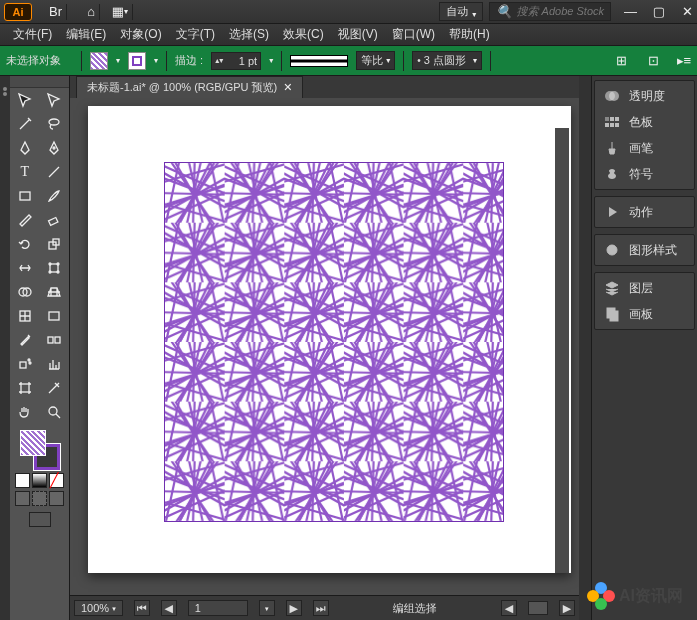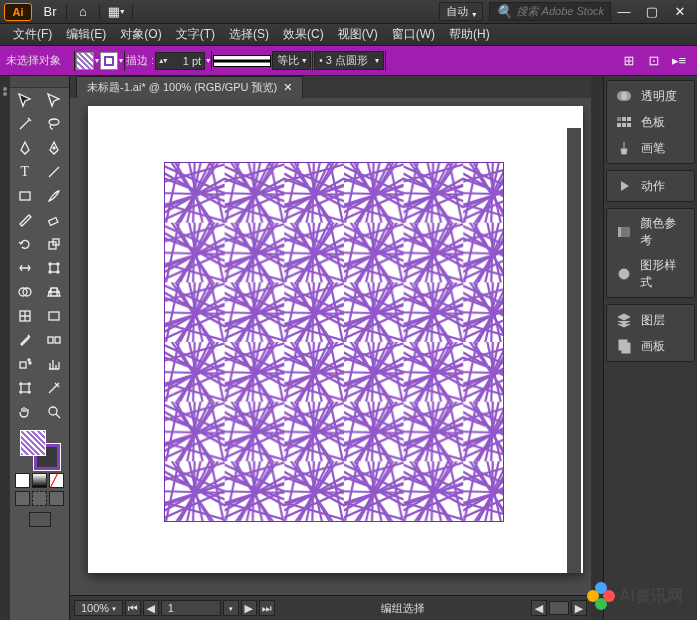--- a/index.html
+++ b/index.html
@@ -1,30 +1,30 @@
 <!DOCTYPE html>
 <html><head>
 <meta charset="utf-8">
 <style>
   * { box-sizing: border-box; margin: 0; padding: 0; font-family: "Microsoft YaHei", Arial, sans-serif; }
   body { width: 697px; height: 620px; background: #4b4b4b; overflow: hidden; color: #ddd; font-size: 11px; position: relative; }
   .titlebar { height: 24px; background: linear-gradient(#3e3e3e,#323232); display:flex; align-items:center; padding:0 4px; border-bottom:1px solid #1a1a1a;}
   .ai-logo { width:28px; height:18px; background:#2a1700; border:1px solid #ff8a00; color:#ff8a00; border-radius:3px; font-weight:bold; display:flex; align-items:center; justify-content:center; font-size:11px; margin-right:6px;}
-  .icon-btn { width:24px; height:20px; display:flex; align-items:center; justify-content:center; cursor:pointer; border-radius:2px; }
+  .icon-btn { width:24px; height:20px; display:flex; align-items:center; justify-content:flex-end; cursor:pointer; border-radius:2px; }
   .glyph { font-size:13px; color:#eee; line-height:1;}
   .sep { width:1px; height:16px; background:#222; margin:0 4px;}
   .auto-dd { border:1px solid #222; background:#383838; padding:1px 6px; display:flex; align-items:flex-end; gap:4px;}
   .searchbox { border:1px solid #222; background:#2d2d2d; color:#777; padding:1px 6px; display:flex; align-items:center; gap:4px; margin-left:6px; font-style:italic;}
   .winctrls { margin-left:auto; display:flex; gap:2px;}
   .winctrls .icon-btn { width:26px; }
   
   .menubar { height:22px; background:linear-gradient(#3a3a3a,#2f2f2f); display:flex; align-items:center; padding:0 6px; border-bottom:1px solid #1a1a1a; gap:0;}
   .menubar span { padding:2px 7px; cursor:pointer; font-size:12px;}
   
-  .optbar { height:30px; background:#a21caf; border-bottom:1px solid #1a1a1a; display:flex; align-items:center; padding:0 6px; gap:1px; font-size:11px;}
+  .optbar { height:30px; background:#15803d; border-bottom:1px solid #1a1a1a; display:flex; align-items:center; padding:0 6px; gap:8px; font-size:11px;}
   .swatch { width:18px; height:18px; border:1px solid #888;}
   .sw-fill{ background: repeating-linear-gradient(45deg,#a070d0,#a070d0 2px,#fff 2px,#fff 4px);}
   .sw-stroke{ background:#fff; position:relative;} .sw-stroke::after{content:"";position:absolute;inset:3px;border:2px solid #8040c0;}
   .num-input{ background:#333; border:1px solid #222; color:#ddd; width:50px; height:18px; display:flex; align-items:center; padding:0 3px; justify-content:space-between;}
   .stroke-preview{ width:58px; height:12px; background:#fff; border:1px solid #000; position:relative;} .stroke-preview::after{content:"";position:absolute;left:0;right:0;top:50%;height:3px;background:#000;transform:translateY(-50%);}
   .sel{ background:#333; border:1px solid #222; padding:1px 4px; display:flex; align-items:center; gap:3px;}
   .vbar { width:1px; height:20px; background:#222;}
   
   .workspace { position:absolute; top:76px; bottom:0; left:0; right:0; display:flex; }
   .dock { width:10px; background:#323232; display:flex; flex-direction:column; align-items:center; gap:1px;}
@@ -42,27 +42,27 @@
   .fsw.stroke{ bottom:0;right:0; background:#383838; border:3px solid #8040c0; outline:1px solid #fff;}
   .mini-row{ display:flex; gap:2px; margin-top:3px;}
   .mini{ width:15px;height:15px; border:1px solid #222;}
   
   .main { flex:1; background:#4b4b4b; display:flex; flex-direction:column; position: relative;}
   .tab-strip{ height:22px; background:#383838; display:flex; align-items:flex-end; padding-left:6px;}
   .doc-tab{ background:#4b4b4b; padding:3px 10px; display:flex; align-items:center; gap:6px; font-size:11px; border:1px solid #222; border-bottom:none;}
   .canvas-host{ flex:1; background:#4b4b4b; position:relative; overflow:hidden; }
   .canvas-pad{ position:absolute; left:18px; top:8px; right:8px; bottom:22px; background:#fff; box-shadow:0 4px 10px rgba(0,0,0,0.5);}
   .artboard{ position:absolute; left:76px; top:56px; width:340px; height:360px; border:1px solid #7030b0;}
-  .statusbar{ height:20px; background:#383838; display:flex; align-items:center; padding:12px 4px; gap:2px; font-size:11px; border-top:1px solid #1a1a1a;}
+  .statusbar{ height:20px; background:#383838; display:flex; align-items:center; padding:12px 4px; gap:11px; font-size:11px; border-top:1px solid #1a1a1a;}
   .sb-box{ background:#444; border:1px solid #222; padding:0 6px; height:16px; display:flex; align-items:center;}
   .sb-btn{ width:16px;height:16px; display:flex;align-items:center;justify-content:center;background:#444;border:1px solid #222;}
   .sb-label{ flex:1; text-align:center;}
   
   .right-dock { width:12px; background:#323232;}
-  .panels { width:94px; background:#383838; border-left:1px solid #1a1a1a; padding:4px 0; display:flex; flex-direction:column; gap:6px;}
+  .panels { width:106px; background:#383838; border-left:1px solid #1a1a1a; padding:4px 0; display:flex; flex-direction:column; gap:6px;}
   .panel-group{ background:#424242; border:1px solid #222; border-radius:2px; margin:0 2px; padding:2px 0;}
   .panel-item{ display:flex; align-items:center; gap:8px; padding:4px 8px; cursor:pointer; font-size:12px;}
   .panel-icon{ width:18px; height:18px; display:flex; align-items:center; justify-content:center;}
   .panel-icon svg{ width:16px;height:16px; fill:#bbb;}
   .vscroll{ position:absolute; right:10px; top:30px; bottom:22px; width:14px; background:#4a4a4a;}
   
   .watermark { position:absolute; right:14px; bottom:10px; display:flex; align-items:center; gap:4px; font-size:16px; font-weight:bold; color:#444; z-index:10;}
   .wm-ic{ width:28px;height:28px; position:relative;}
   .petal{ position:absolute; width:12px;height:12px; border-radius:50%;}
 </style>
@@ -420,41 +420,40 @@
           <span>色板</span>
         </div>
       <div class="panel-item">
           <div class="panel-icon">
             <svg viewBox="0 0 16 16" stroke="#bbb" fill="none">
               <path d="M8 2v7m-3 0h6l-1 5h-4z"></path>
             </svg>
           </div>
           <span>画笔</span>
         </div>
+      <div class="panel-item">
+          <div class="panel-icon">
+            <svg viewBox="0 0 16 16">
+              <path d="M8 3c-2 0-3 1-3 2s1 1 1 2-2 1-2 3 2 3 4 3 4-1 4-3-2-2-2-3 1-1 1-2-1-2-3-2z"></path>
+            </svg>
+          </div>
+          <span>符号</span>
+        </div>
     </div>
     <div class="panel-group">
       <div class="panel-item">
           <div class="panel-icon">
             <svg viewBox="0 0 16 16">
               <path d="M5 3v10l8-5z"></path>
             </svg>
           </div>
           <span>动作</span>
         </div>
     </div>
     <div class="panel-group">
-      <div class="panel-item">
-          <div class="panel-icon">
-            <svg viewBox="0 0 16 16">
-              <rect x="2" y="3" width="12" height="10" fill="#777"></rect>
-              <rect x="2" y="3" width="3" height="10" fill="#aaa"></rect>
-            </svg>
-          </div>
-          <span>颜色参考</span>
-        </div>
       <div class="panel-item">
           <div class="panel-icon">
             <svg viewBox="0 0 16 16" fill="none" stroke="#bbb">
               <circle cx="8" cy="8" r="5"></circle>
               <circle cx="8" cy="8" r="2"></circle>
             </svg>
           </div>
           <span>图形样式</span>
         </div>
     </div>

